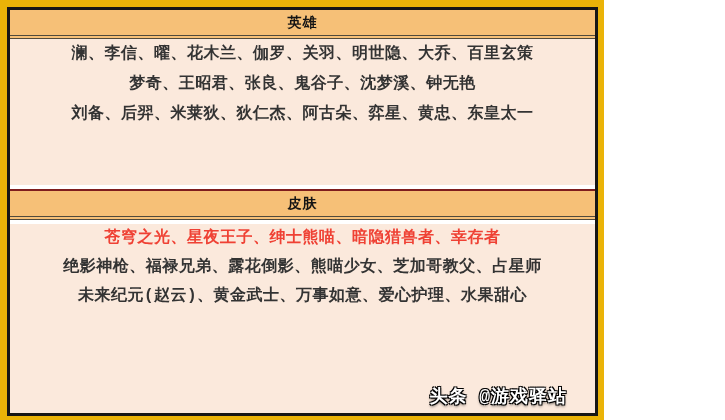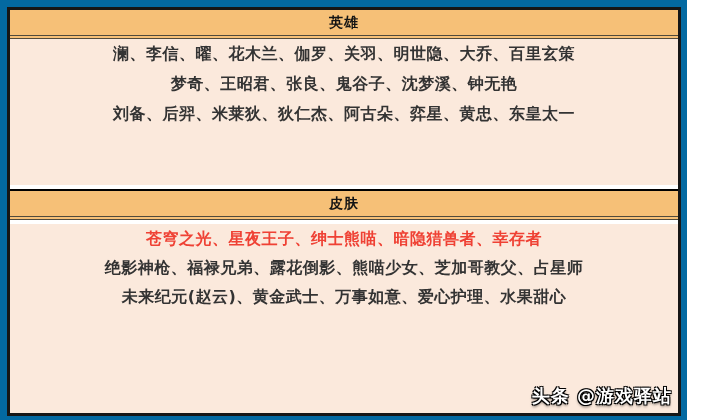--- a/index.html
+++ b/index.html
@@ -3,24 +3,25 @@
 <meta charset="utf-8">
 <style>
   html, body {
     margin: 0;
     padding: 0;
     background: #ffffff;
     font-family: "DejaVu Sans", "Liberation Sans", sans-serif;
   }
   .page {
     position: relative;
-    width: 687px;
+    width: 604px;
     height: 420px;
-    background: #0369a1;
+    background: #eab308;
     overflow: hidden;
+    font-family: Liberation Mono, monospace;
   }
   .panel {
     position: absolute;
     left: 7px;
     top: 7px;
     right: 6px;
     bottom: 4px;
     border: 3px solid #161616;
     background: #ffffff;
     display: flex;
@@ -32,21 +33,21 @@
     text-align: center;
     font-size: 14px;
     font-weight: 700;
     color: #141414;
     padding: 4px 0 3px 0;
     border-bottom: 4px double #504a3c;
     letter-spacing: 1px;
     flex: 0 0 auto;
   }
   .sec-header.second {
-    border-top: 2px solid #000000;
+    border-top: 2px solid #7f1d1d;
   }
   .white-gap {
     height: 4px;
     background: #ffffff;
     flex: 0 0 auto;
   }
   .sec-body {
     background: #fbe9dc;
     flex: 0 0 auto;
   }
@@ -68,21 +69,21 @@
     letter-spacing: 0.5px;
   }
   .skins .line {
     line-height: 29px;
   }
   .line.highlight {
     color: #ef4134;
   }
   .watermark {
     position: absolute;
-    right: 6px;
+    right: 28px;
     bottom: 5px;
     font-size: 18px;
     font-weight: 700;
     color: #ffffff;
     letter-spacing: 1px;
     text-shadow:
       -1px -1px 0 #000,
        1px -1px 0 #000,
       -1px  1px 0 #000,
        1px  1px 0 #000,

